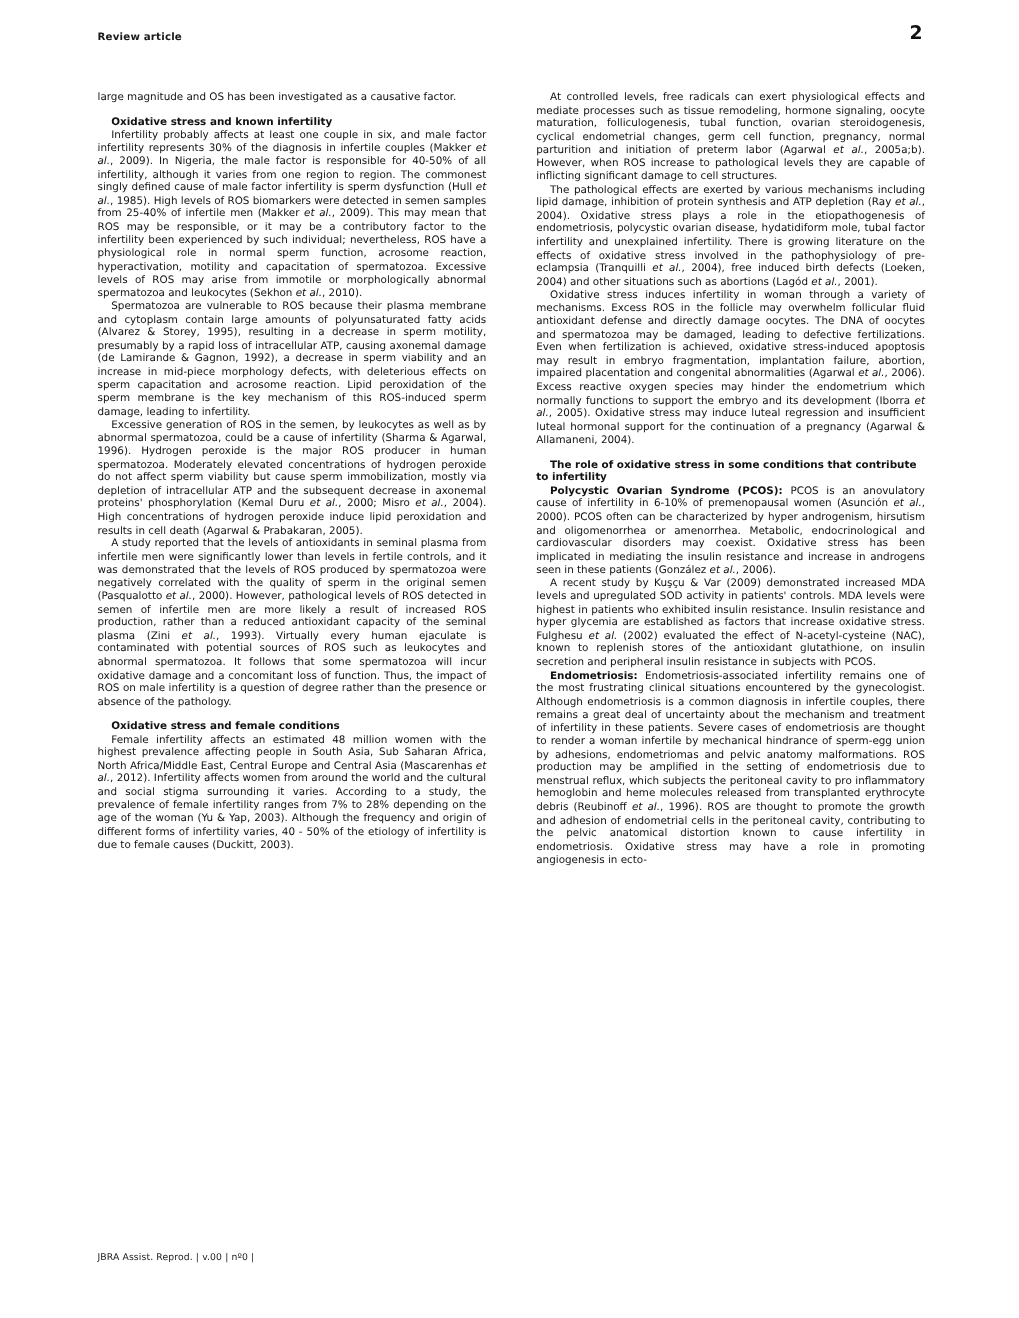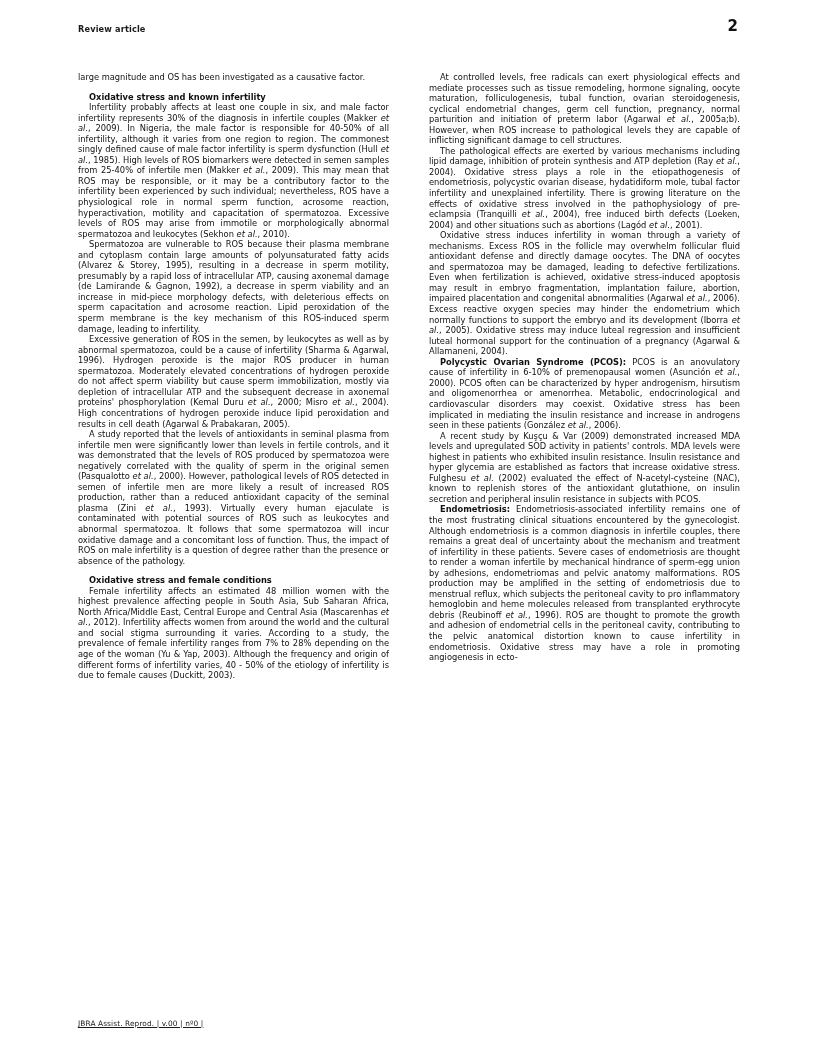--- a/index.html
+++ b/index.html
@@ -80,25 +80,24 @@
   }
   .runin {
     font-weight: bold;
   }
   .ital {
     font-style: italic;
   }
   .footer {
     position: absolute;
     left: 78px;
-    bottom: 26px;
+    bottom: 44px;
     font-size: 7.4px;
     color: #1a1a1a;
     letter-spacing: 0.1px;
-    text-decoration: underline;
   }
 </style>
 </head>
 <body>
 
 <div class="page">
 
   <div class="header">
     <div class="header-left">Review article</div>
     <div class="header-right">2</div>
@@ -112,20 +111,21 @@
         <p>Spermatozoa are vulnerable to ROS because their plasma membrane and cytoplasm contain large amounts of polyunsaturated fatty acids (Alvarez &amp; Storey, 1995), resulting in a decrease in sperm motility, presumably by a rapid loss of intracellular ATP, causing axonemal damage (de Lamirande &amp; Gagnon, 1992), a decrease in sperm viability and an increase in mid-piece morphology defects, with deleterious effects on sperm capacitation and acrosome reaction. Lipid peroxidation of the sperm membrane is the key mechanism of this ROS-induced sperm damage, leading to infertility.</p>
         <p>Excessive generation of ROS in the semen, by leukocytes as well as by abnormal spermatozoa, could be a cause of infertility (Sharma &amp; Agarwal, 1996). Hydrogen peroxide is the major ROS producer in human spermatozoa. Moderately elevated concentrations of hydrogen peroxide do not affect sperm viability but cause sperm immobilization, mostly via depletion of intracellular ATP and the subsequent decrease in axonemal proteins' phosphorylation (Kemal Duru <span class="ital">et al.</span>, 2000; Misro <span class="ital">et al.</span>, 2004). High concentrations of hydrogen peroxide induce lipid peroxidation and results in cell death (Agarwal &amp; Prabakaran, 2005).</p>
         <p>A study reported that the levels of antioxidants in seminal plasma from infertile men were significantly lower than levels in fertile controls, and it was demonstrated that the levels of ROS produced by spermatozoa were negatively correlated with the quality of sperm in the original semen (Pasqualotto <span class="ital">et al.</span>, 2000). However, pathological levels of ROS detected in semen of infertile men are more likely a result of increased ROS production, rather than a reduced antioxidant capacity of the seminal plasma (Zini <span class="ital">et al.</span>, 1993). Virtually every human ejaculate is contaminated with potential sources of ROS such as leukocytes and abnormal spermatozoa. It follows that some spermatozoa will incur oxidative damage and a concomitant loss of function. Thus, the impact of ROS on male infertility is a question of degree rather than the presence or absence of the pathology.</p>
         <h3>Oxidative stress and female conditions</h3>
         <p>Female infertility affects an estimated 48 million women with the highest prevalence affecting people in South Asia, Sub Saharan Africa, North Africa/Middle East, Central Europe and Central Asia (Mascarenhas <span class="ital">et al.</span>, 2012). Infertility affects women from around the world and the cultural and social stigma surrounding it varies. According to a study, the prevalence of female infertility ranges from 7% to 28% depending on the age of the woman (Yu &amp; Yap, 2003). Although the frequency and origin of different forms of infertility varies, 40 - 50% of the etiology of infertility is due to female causes (Duckitt, 2003).</p>
       </div>
     <div class="col" id="right-col">
         <p>At controlled levels, free radicals can exert physiological effects and mediate processes such as tissue remodeling, hormone signaling, oocyte maturation, folliculogenesis, tubal function, ovarian steroidogenesis, cyclical endometrial changes, germ cell function, pregnancy, normal parturition and initiation of preterm labor (Agarwal <span class="ital">et al.</span>, 2005a;b). However, when ROS increase to pathological levels they are capable of inflicting significant damage to cell structures.</p>
         <p>The pathological effects are exerted by various mechanisms including lipid damage, inhibition of protein synthesis and ATP depletion (Ray <span class="ital">et al.</span>, 2004). Oxidative stress plays a role in the etiopathogenesis of endometriosis, polycystic ovarian disease, hydatidiform mole, tubal factor infertility and unexplained infertility. There is growing literature on the effects of oxidative stress involved in the pathophysiology of pre-eclampsia (Tranquilli <span class="ital">et al.</span>, 2004), free induced birth defects (Loeken, 2004) and other situations such as abortions (Lagód <span class="ital">et al.</span>, 2001).</p>
         <p>Oxidative stress induces infertility in woman through a variety of mechanisms. Excess ROS in the follicle may overwhelm follicular fluid antioxidant defense and directly damage oocytes. The DNA of oocytes and spermatozoa may be damaged, leading to defective fertilizations. Even when fertilization is achieved, oxidative stress-induced apoptosis may result in embryo fragmentation, implantation failure, abortion, impaired placentation and congenital abnormalities (Agarwal <span class="ital">et al.</span>, 2006). Excess reactive oxygen species may hinder the endometrium which normally functions to support the embryo and its development (Iborra <span class="ital">et al.</span>, 2005). Oxidative stress may induce luteal regression and insufficient luteal hormonal support for the continuation of a pregnancy (Agarwal &amp; Allamaneni, 2004).</p>
+        <h3>The role of oxidative stress in some conditions that contribute to infertility</h3>
         <p><span class="runin">Polycystic Ovarian Syndrome (PCOS):</span><span> PCOS is an anovulatory cause of infertility in 6-10% of premenopausal women (Asunción <span class="ital">et al.</span>, 2000). PCOS often can be characterized by hyper androgenism, hirsutism and oligomenorrhea or amenorrhea. Metabolic, endocrinological and cardiovascular disorders may coexist. Oxidative stress has been implicated in mediating the insulin resistance and increase in androgens seen in these patients (González <span class="ital">et al.</span>, 2006).</span></p>
         <p>A recent study by Kuşçu &amp; Var (2009) demonstrated increased MDA levels and upregulated SOD activity in patients' controls. MDA levels were highest in patients who exhibited insulin resistance. Insulin resistance and hyper glycemia are established as factors that increase oxidative stress. Fulghesu <span class="ital">et al.</span> (2002) evaluated the effect of N-acetyl-cysteine (NAC), known to replenish stores of the antioxidant glutathione, on insulin secretion and peripheral insulin resistance in subjects with PCOS.</p>
         <p><span class="runin">Endometriosis:</span><span> Endometriosis-associated infertility remains one of the most frustrating clinical situations encountered by the gynecologist. Although endometriosis is a common diagnosis in infertile couples, there remains a great deal of uncertainty about the mechanism and treatment of infertility in these patients. Severe cases of endometriosis are thought to render a woman infertile by mechanical hindrance of sperm-egg union by adhesions, endometriomas and pelvic anatomy malformations. ROS production may be amplified in the setting of endometriosis due to menstrual reflux, which subjects the peritoneal cavity to pro inflammatory hemoglobin and heme molecules released from transplanted erythrocyte debris (Reubinoff <span class="ital">et al.</span>, 1996). ROS are thought to promote the growth and adhesion of endometrial cells in the peritoneal cavity, contributing to the pelvic anatomical distortion known to cause infertility in endometriosis. Oxidative stress may have a role in promoting angiogenesis in ecto-</span></p>
       </div>
   </div>
 
   <div class="footer">JBRA Assist. Reprod. | v.00 | nº0 |</div>
 
 </div>
 

